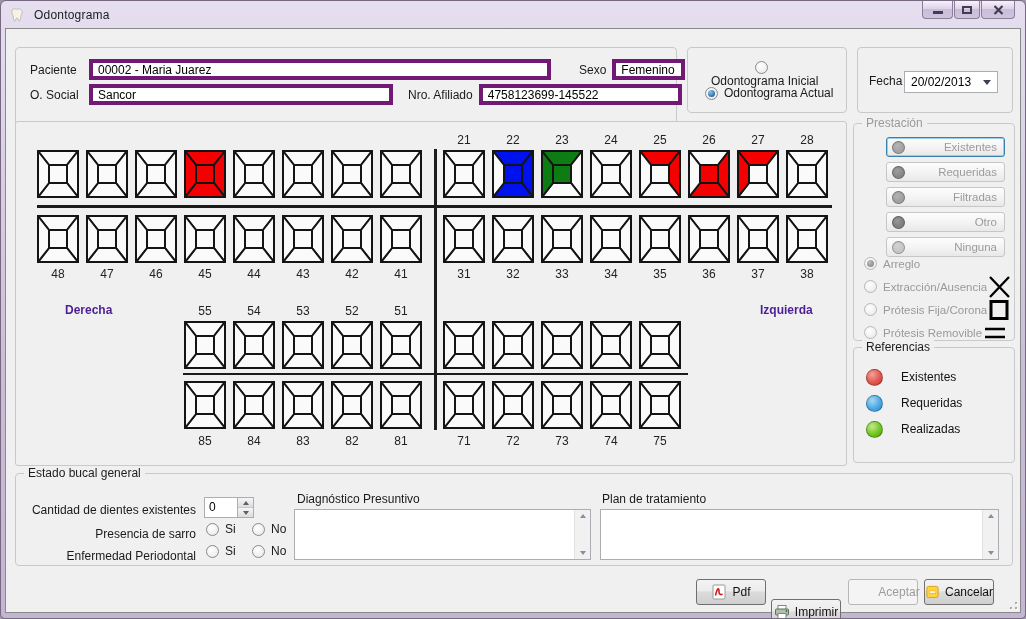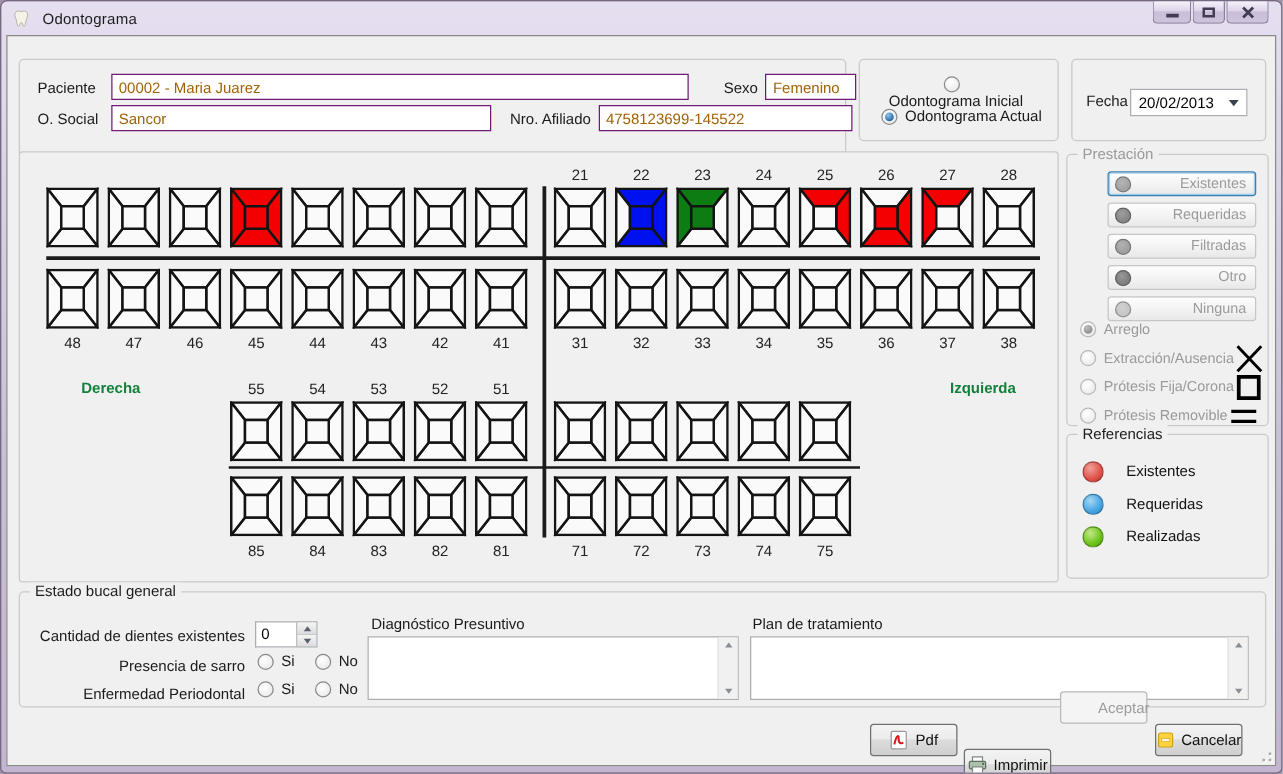--- a/index.html
+++ b/index.html
@@ -13,36 +13,36 @@
     background:linear-gradient(#f6f2fb,#ddd4e8 45%,#c9bdd8 50%,#cfc4dc);display:flex;align-items:center;justify-content:center;}
   .wbtn.min{width:31px}.wbtn.max{width:26px}.wbtn.close{width:34px}
   .glyph-min{width:10px;height:3px;background:#433c55;margin-top:5px;}
   .glyph-max{width:10px;height:8px;border:2px solid #433c55;background:transparent;}
   .client{position:absolute;left:4px;top:27px;width:1016px;height:585px;background:#f0f0f0;border:1px solid #898989;}
   .abs{position:absolute;}
   .panel{position:absolute;border:1px solid #c9c9c9;border-radius:4px;background:#f0f0f0;}
   .gtitle{position:absolute;top:-8px;left:8px;background:#f0f0f0;padding:0 4px;font-size:12px;color:#1c1c1c;}
   .gtitle.dim{color:#9a9a9a;}
   .lbl{font-size:12px;color:#1a1a1a;white-space:nowrap;}
-  .input{background:#fff;border:1px solid #701a75;font-size:12px;color:#a16207;display:flex;align-items:center;padding:0 5px;height:21px;}
+  .input{background:#fff;border:4px solid #701a75;font-size:12px;color:#000000;display:flex;align-items:center;padding:0 5px;height:21px;}
   
   .prow{position:absolute;display:flex;align-items:center;}
   
   .radio{width:13px;height:13px;border-radius:50%;border:1px solid #8a8a8a;background:radial-gradient(circle at 40% 35%,#fff,#ededed 70%,#d8d8d8);
     display:inline-flex;align-items:center;justify-content:center;flex:0 0 13px;}
   .radio.sel::after{content:'';width:7px;height:7px;border-radius:50%;background:radial-gradient(circle at 35% 30%,#8cc4ee,#2c6da8 70%,#1c4f80);}
   .radio.dis{border-color:#b8b8b8;}
   .radio.dis.sel::after{background:radial-gradient(circle at 35% 30%,#bdbdbd,#7e7e7e);}
   .rlabel{font-size:12px;color:#1a1a1a;margin-left:6px;white-space:nowrap;}
   .rlabel.dim{color:#9a9a9a;}
   
   .chart{position:absolute;border:1px solid #c9c9c9;border-radius:3px;background:#f0f0f0;}
   .trow{position:absolute;display:flex;gap:7px;}
   .num{width:42px;text-align:center;font-size:12px;color:#222;}
-  .sideLabel{position:absolute;font-size:12px;font-weight:bold;color:#15803d;}
+  .sideLabel{position:absolute;font-size:12px;font-weight:bold;color:#4c1d95;}
   .hdiv{position:absolute;background:#1b1b1b;}
   .vdiv{position:absolute;background:#1b1b1b;}
   
   .pbuttons{position:absolute;top:13px;right:9px;display:flex;flex-direction:column;gap:5px;}
   .pbtn{width:119px;height:20px;border:1px solid #c6c6c6;border-radius:3px;
     background:linear-gradient(#fdfdfd,#f3f3f3 55%,#e8e8e8);display:flex;align-items:center;padding:0 7px 0 5px;}
   .pbtn.focused{border-color:#3c7fb1;box-shadow:0 0 0 1px #9ecdec inset;}
   .pcircle{width:13px;height:13px;border-radius:50%;border:1px solid rgba(0,0,0,.28);flex:0 0 13px;}
   .pbl{flex:1;text-align:right;font-size:11.5px;color:#9b9b9b;}
   .pradios{position:absolute;left:10px;right:6px;top:128px;display:flex;flex-direction:column;}
@@ -716,21 +716,21 @@
         </div>
         <div class="abtn" style="left: 765px; top: 550px; margin-top: 20px;">
           <svg width="16" height="16" viewBox="0 0 16 16">
             <rect x="4" y="1.5" width="8" height="4" fill="#fff" stroke="#7d8a7d"></rect>
             <rect x="1.5" y="5" width="13" height="6" rx="1" fill="#aebfae" stroke="#5f6f5f"></rect>
             <circle cx="12.5" cy="7" r="0.9" fill="#2f7d2f"></circle>
             <rect x="4" y="9.5" width="8" height="5" fill="#fff" stroke="#7d8a7d"></rect>
           </svg>
           <span>Imprimir</span>
         </div>
-        <div class="abtn disabled" style="left: 842px; top: 524px; gap: 32px;">
+        <div class="abtn disabled" style="left: 842px; top: 550px; gap: 32px;">
           <svg width="16" height="16" viewBox="0 0 16 16">
             <rect x="1.5" y="1.5" width="13" height="13" rx="2" fill="#cfd5dc" stroke="#aab2bc"></rect>
             <path d="M4.5 8.5 L7 11 L11.5 5" stroke="#fff" stroke-width="2.4" fill="none"></path>
           </svg>
           <span>Aceptar</span>
         </div>
         <div class="abtn" style="left: 918px; top: 550px;">
           <svg width="16" height="16" viewBox="0 0 16 16">
             <rect x="2" y="2" width="12" height="12" rx="2" fill="#ffd23e" stroke="#cfa11c"></rect>
             <rect x="4.5" y="6.8" width="7" height="2.6" fill="#fff7dd" stroke="#d8ab25" stroke-width="0.6"></rect>

